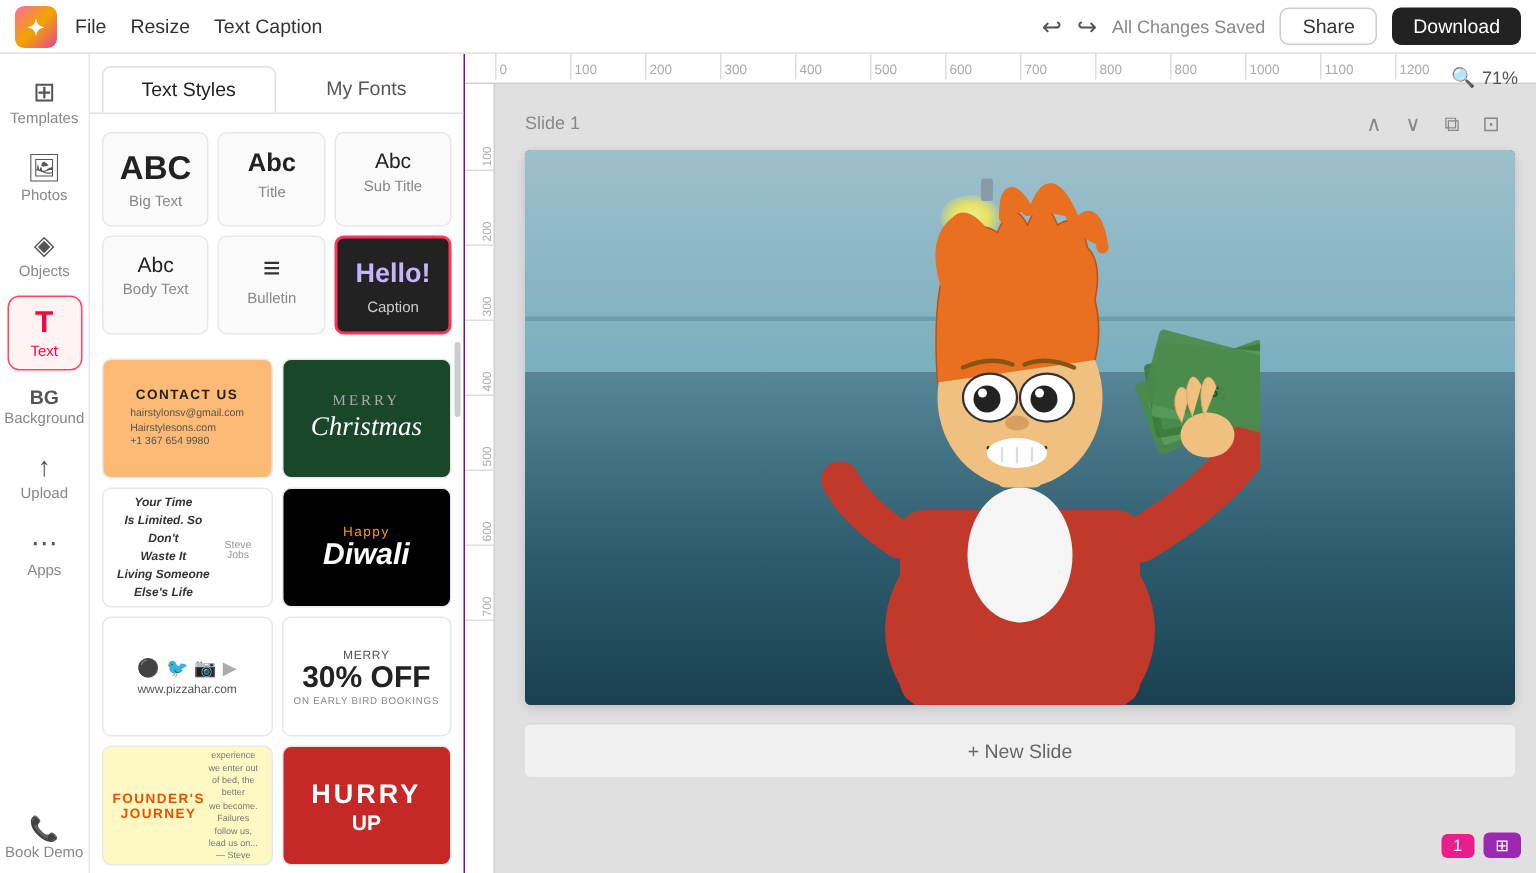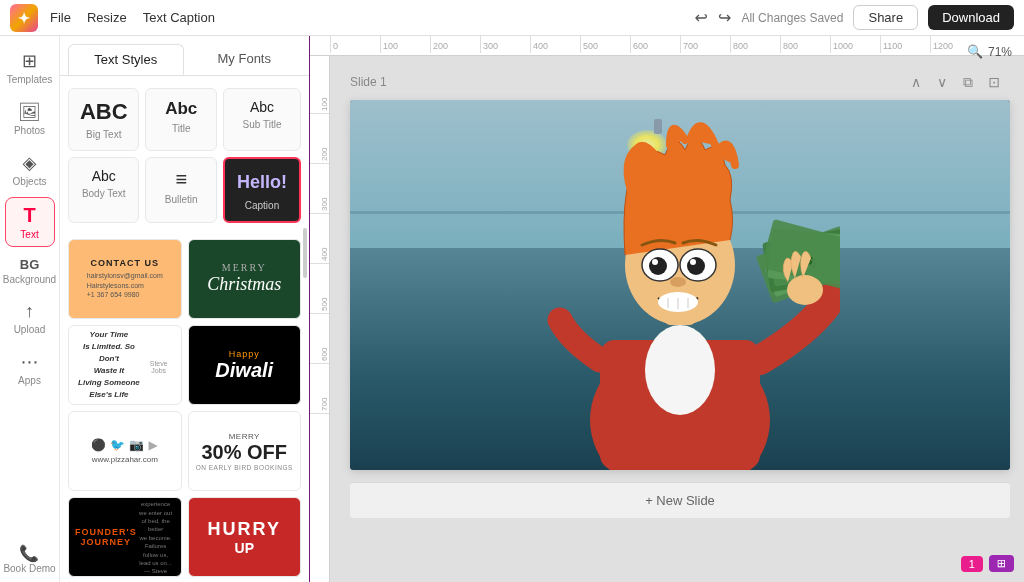--- a/index.html
+++ b/index.html
@@ -475,21 +475,21 @@
           </div>
           <div style="font-size:8px;color:#555;">www.pizzahar.com</div>
         </div>
 
         <div class="template-thumb" style="background:#fff;flex-direction:column;padding:6px;text-align:center;">
           <div style="font-size:8px;color:#555;letter-spacing:0.5px;">MERRY</div>
           <div style="font-size:20px;font-weight:900;color:#222;">30% OFF</div>
           <div style="font-size:6.5px;color:#888;letter-spacing:0.5px;">ON EARLY BIRD BOOKINGS</div>
         </div>
 
-        <div class="template-thumb" style="background:#000000;padding:6px;text-align:center;">
+        <div class="template-thumb" style="background:#fef9c3;padding:6px;text-align:center;">
           <div style="font-size:9px;font-weight:900;color:#e65100;letter-spacing:1px;">FOUNDER'S JOURNEY</div>
           <div style="font-size:6px;color:#777;line-height:1.4;margin-top:2px;">
             The more experience we enter out of bed, the better<br>
             we become. Failures follow us, lead us on...<br>
             — Steve Madden
           </div>
         </div>
 
         <div class="template-thumb" style="background:#c62828;padding:6px;text-align:center;flex-direction:column;">
           <div style="font-size:18px;font-weight:900;color:#ffffff;letter-spacing:2px;">HURRY</div>

